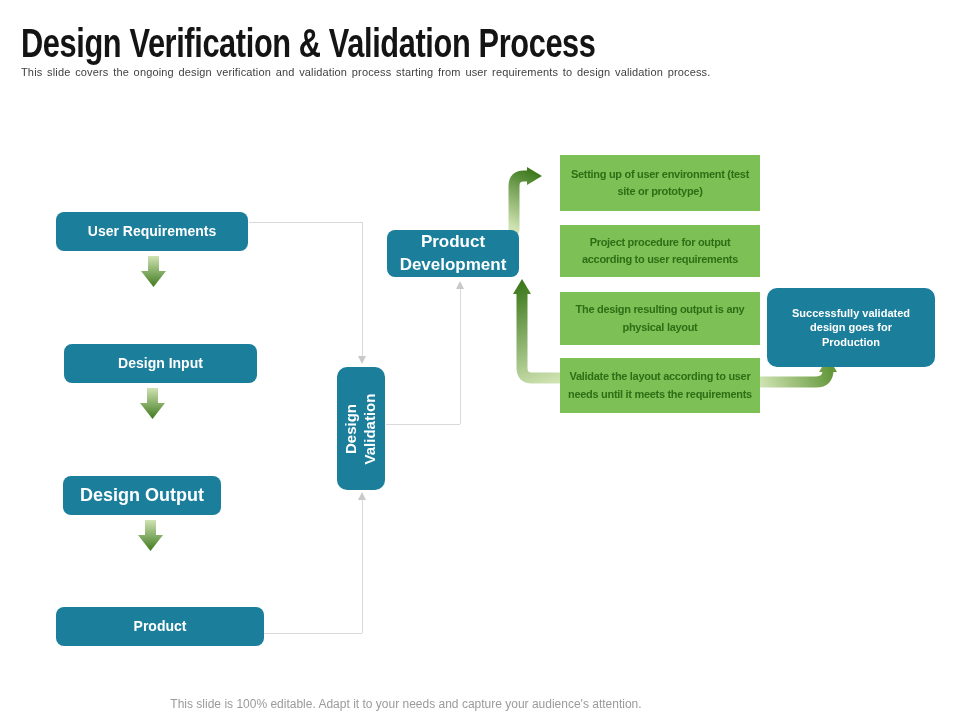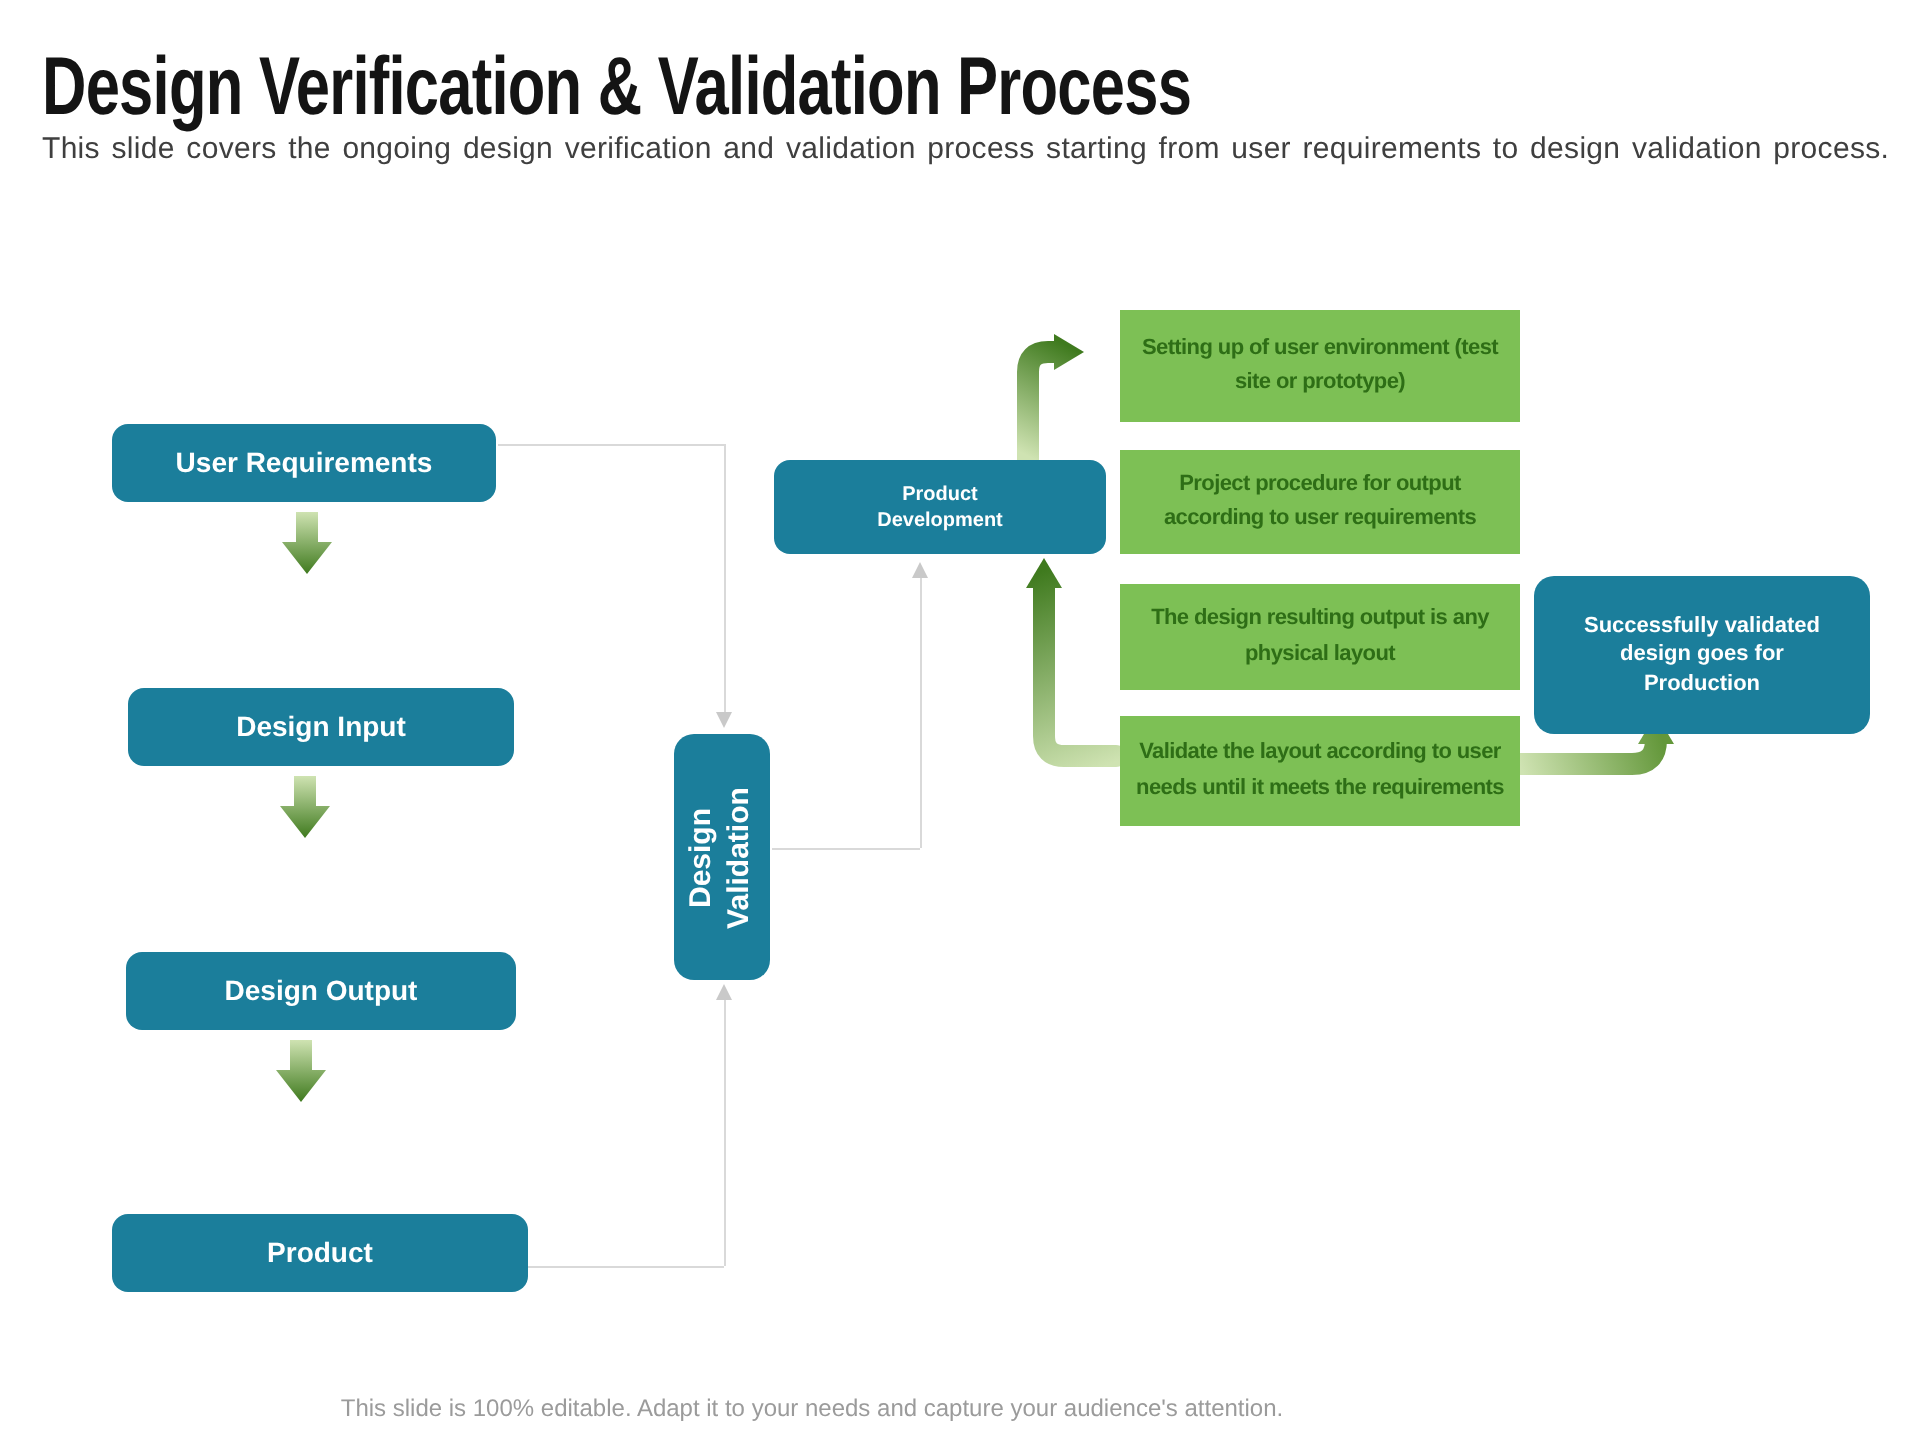--- a/index.html
+++ b/index.html
@@ -1,33 +1,33 @@
 <!DOCTYPE html>
 <html style="--teal: #1b7e9b; --green: #7dc055; --green-text: #2e6e16; --connector: #d9d9d9; --arrow-light: #cfe3b2; --arrow-dark: #3f7a1e; --arrow-mid: #63973a;"><head>
 <meta charset="utf-8">
 <style>
   html,body{margin:0;padding:0;background:#ffffff;}
   .slide{position:relative;width:960px;height:720px;background:#ffffff;overflow:hidden;
          font-family:Liberation Sans, sans-serif;}
   
   .title{position:absolute;left:21px;top:20px;font-size:41px;font-weight:700;color:#141414;
          letter-spacing:-0.5px;white-space:nowrap;transform:scaleX(.75);transform-origin:0 50%;}
-  .subtitle{position:absolute;left:21px;top:66px;font-size:15px;color:#3f3f3f;
+  .subtitle{position:absolute;left:21px;top:66px;font-size:11px;color:#3f3f3f;
             letter-spacing:.15px;word-spacing:1.5px;white-space:nowrap;}
   .footer{position:absolute;left:0;top:697px;width:812px;text-align:center;
           font-size:12px;color:#9b9b9b;}
   
   .teal-box{position:absolute;background:var(--teal);color:#fff;font-weight:700;
             display:flex;align-items:center;justify-content:center;text-align:center;
             border-radius:8px;z-index:3;line-height:1.3;}
   .s1{left:56px;top:212px;width:192px;height:39px;font-size:14px;}
   .s2{left:64px;top:344px;width:193px;height:39px;font-size:14px;}
-  .s3{left:63px;top:476px;width:195px;height:39px;font-size:14px;}
+  .s3{left:63px;top:476px;width:158px;height:39px;font-size:18px;}
   .s4{left:56px;top:607px;width:208px;height:39px;font-size:14px;}
-  .pd{left:387px;top:230px;width:166px;height:47px;font-size:10px;padding:0 48px;box-sizing:border-box;}
+  .pd{left:387px;top:230px;width:132px;height:47px;font-size:17px;padding:0 48px;box-sizing:border-box;}
   .dv{left:337px;top:367px;width:48px;height:123px;border-radius:10px;}
   .dv-text{position:absolute;left:50%;top:50%;width:123px;height:48px;
            transform:translate(-50%,-50%) rotate(-90deg);display:flex;align-items:center;
            justify-content:center;text-align:center;font-size:15px;line-height:1.25;}
   .outcome{left:767px;top:272px;width:168px;height:79px;font-size:11px;line-height:1.32;
            border-radius:10px;padding:4px 16px;box-sizing:border-box;margin-top:16px;}
   
   .green-box{position:absolute;left:560px;width:200px;background:var(--green);
              color:var(--green-text);font-weight:700;font-size:11px;letter-spacing:-0.3px;
              display:flex;align-items:center;justify-content:center;text-align:center;

